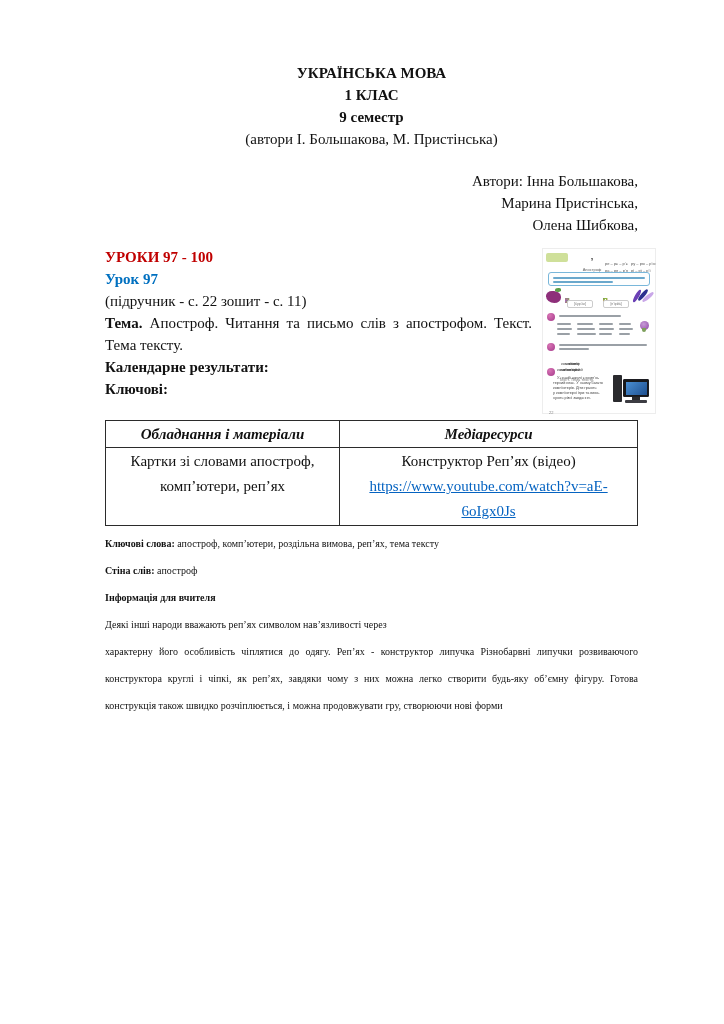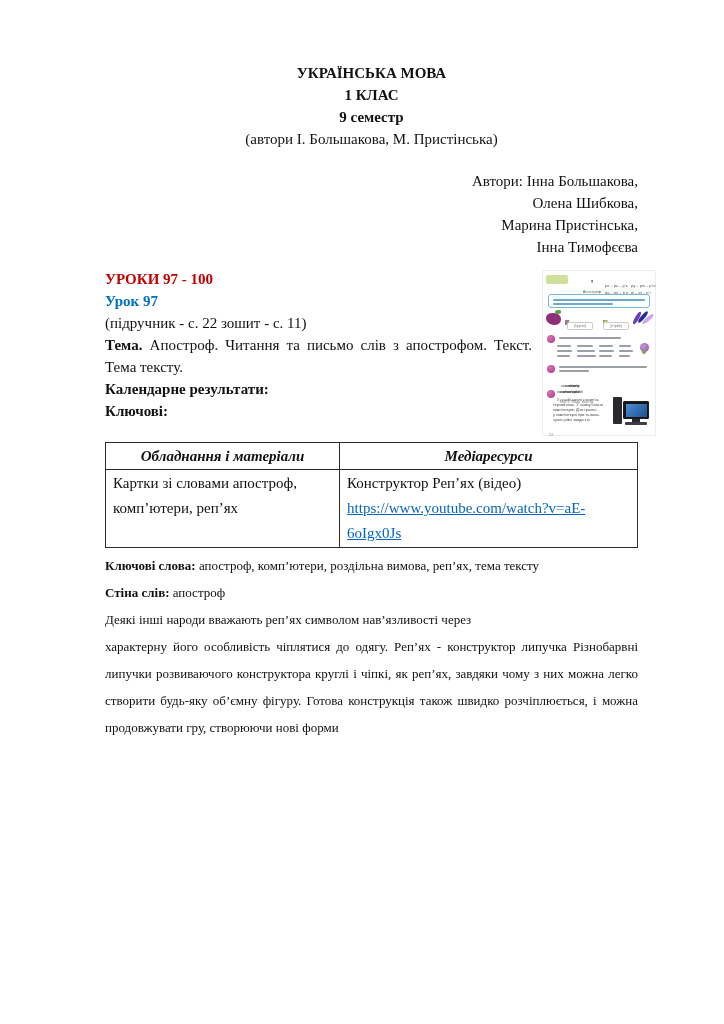--- a/index.html
+++ b/index.html
@@ -20,26 +20,26 @@
   .authors-block{text-align:right;line-height:22px;font-size:15px;margin-bottom:10px;}
 
   
   .main{font-size:15px;line-height:22px;}
   .red-heading{color:#c00000;font-weight:bold;}
   .blue-heading{color:#0070c0;font-weight:bold;}
   .just{text-align:justify;margin:0;}
   .bold{font-weight:bold;}
 
   
-  .lower{font-size:13px;line-height:27px;margin-top:2px;font-family:Liberation Serif, serif;}
+  .lower{font-size:10px;line-height:27px;margin-top:2px;font-family:Liberation Serif, serif;}
   .lower .just{text-align:justify;}
 
   
   table.res{border-collapse:collapse;width:100%;margin:2px 0 4px 0;font-size:15px;}
-  table.res th,table.res td{border:1.5px solid #2b2b2b;padding:1px 7px;vertical-align:top;}
+  table.res th,table.res td{border:1.5px solid #2b2b2b;padding:1px 7px;vertical-align:top;text-align:center;}
   table.res th{font-weight:bold;text-align:center;line-height:24px;font-style:italic;}
   table.res td{line-height:25px;}
   a.ylink{color:#0563c1;text-decoration:underline;overflow-wrap:break-word;word-break:break-word;}
 
   
   .thumb{
     float:right;width:112px;height:164px;margin:2px -18px 6px 10px;
     position:relative;background:#fff;border:1px solid #ededed;
     font-family:"Liberation Sans","DejaVu Sans",sans-serif;
   }
@@ -76,23 +76,22 @@
 
   <div class="title-block">
     <span class="line b">УКРАЇНСЬКА МОВА</span>
     <span class="line b">1 КЛАС</span>
     <span class="line b">9 семестр</span>
     <span class="line">(автори І. Большакова, М. Пристінська)</span>
   </div>
 
   <div class="authors-block">
     <span class="line">Автори: Інна Большакова,</span>
+    <span class="line">Марина Пристінська,</span>
     <span class="line">Олена Шибкова,</span>
-    <span class="line">Марина Пристінська,</span>
-    <span class="line">Інна Тимофєєва</span>
   </div>
 
   <div class="main">
 
     <div class="thumb">
       <div class="t-green"></div>
       <div class="t-apos">’</div>
       <div class="t-aposlbl">Апостроф</div>
       <div class="t-syl" style="left:62px;top:4px;">ре – рє – р’є</div>
       <div class="t-syl" style="left:62px;top:11px;">ра – ря – р’я</div>
@@ -204,18 +203,19 @@
         </tr>
       </tbody>
     </table>
   </div>
 
   <div class="lower">
     <p class="just" style="margin:0;"><span class="bold">Ключові слова:</span> <span>апостроф, комп’ютери, роздільна вимова, реп’ях, тема тексту</span></p>
 
     <div><span class="bold">Стіна слів:</span> <span>апостроф</span></div>
 
+    <div class="bold">Інформація для вчителя</div>
     <div>Деякі інші народи вважають реп’ях символом нав’язливості через</div>
     <p class="just" style="margin:0;">характерну його особливість чіплятися до одягу. Реп’ях - конструктор липучка Різнобарвні липучки розвиваючого конструктора круглі і чіпкі, як реп’ях, завдяки чому з них можна легко створити будь-яку об’ємну фігуру. Готова конструкція також швидко розчіплюється, і можна продовжувати гру, створюючи нові форми</p>
   </div>
 
   <div class="clearfix"></div>
 </div>
 
 </body></html>

